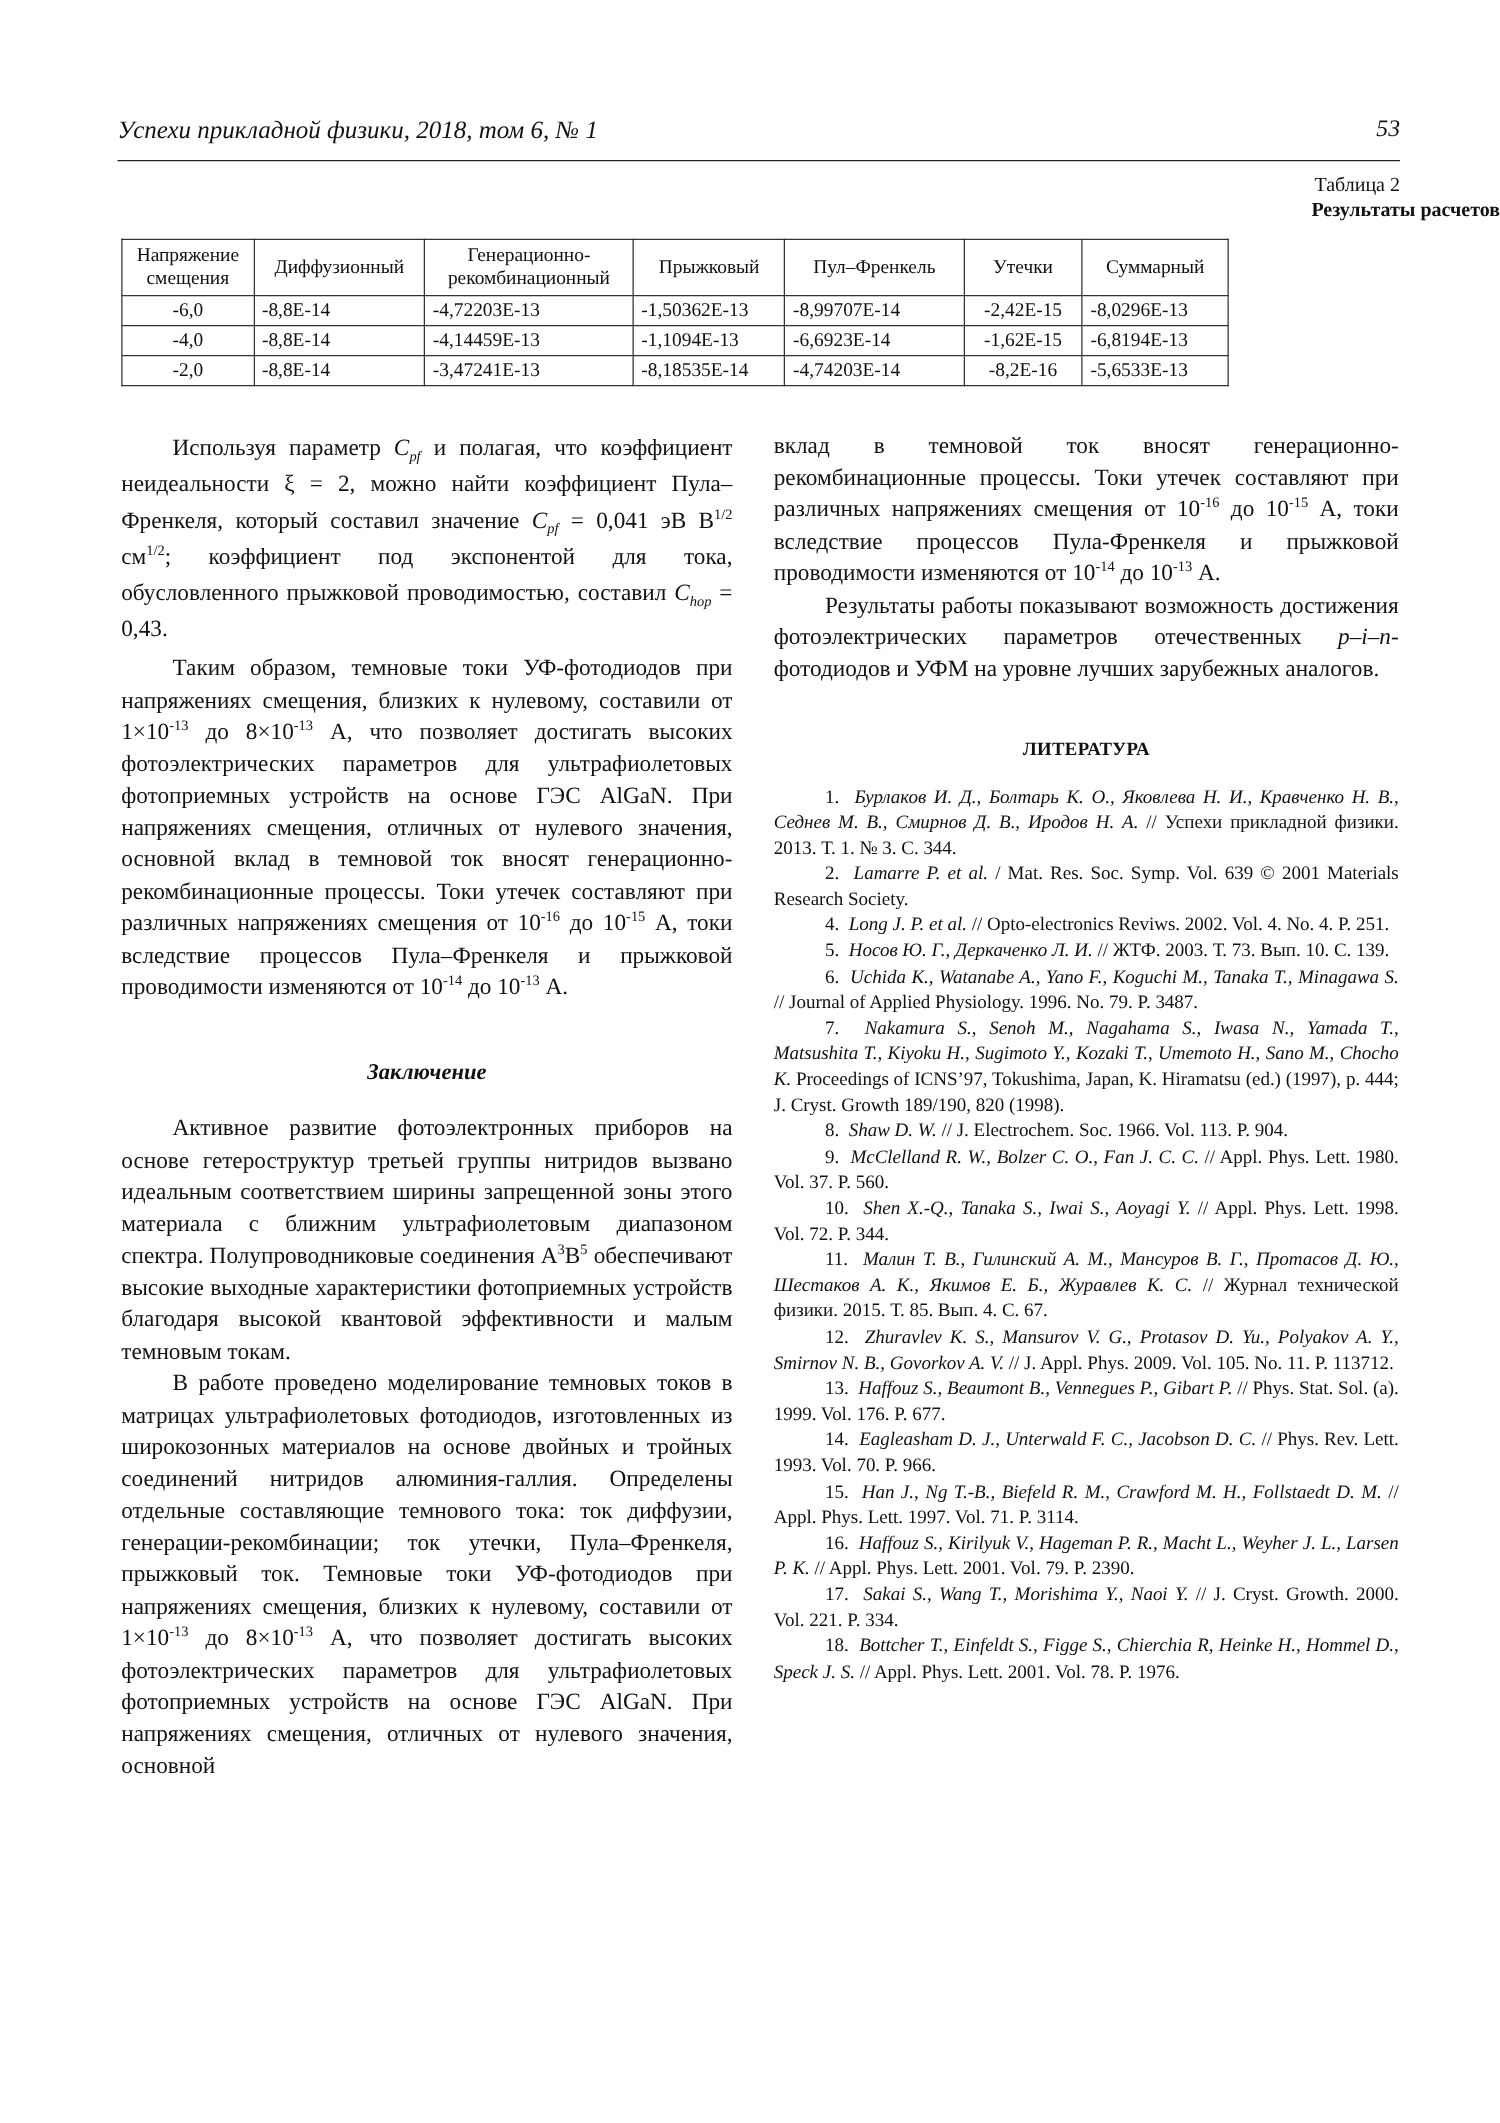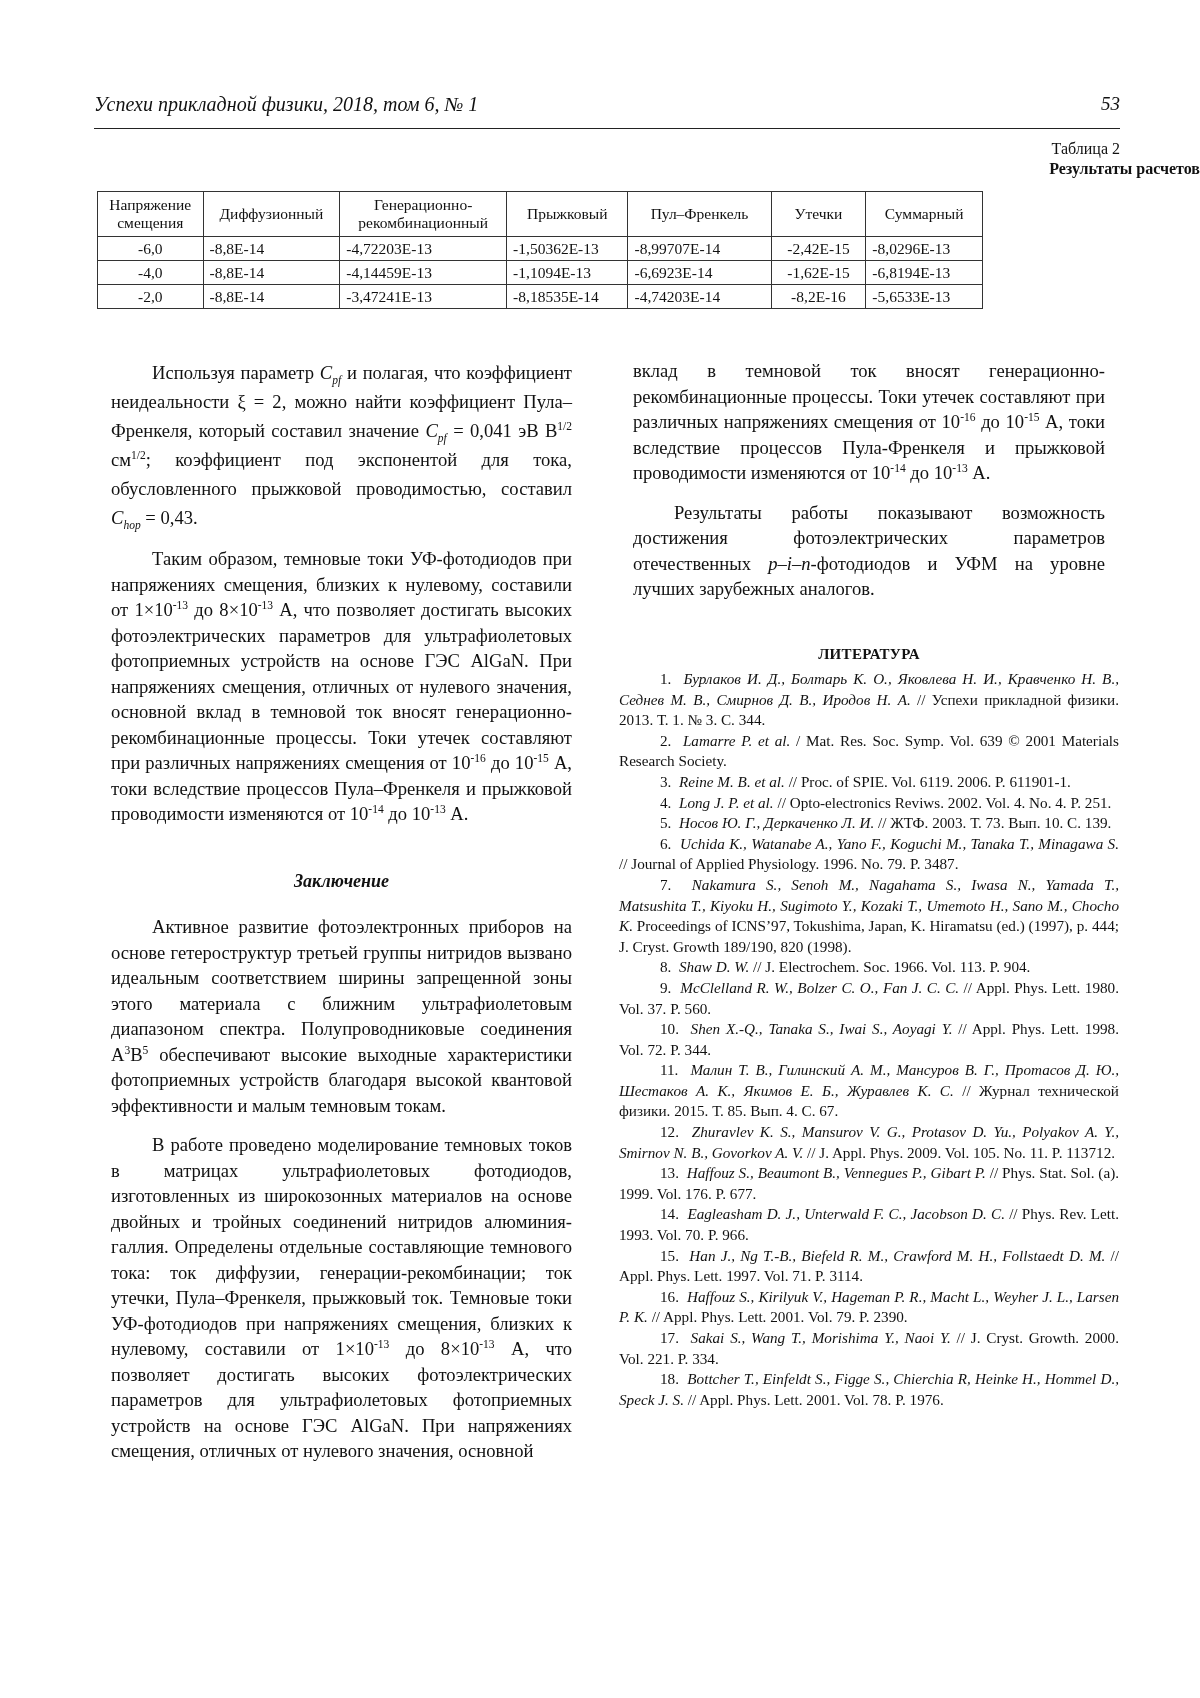--- a/index.html
+++ b/index.html
@@ -21,21 +21,21 @@
   }
   table.results th, table.results td { border: 1.3px solid #333; padding: 0 6px; }
   table.results th { font-weight: normal; height: 44px; line-height: 18px; text-align: center; }
   table.results td { height: 23px; line-height: 23px; }
   td.c { text-align: center; }
   td.l { text-align: left; }
 
   .col { position: absolute; font-size: 18.6px; line-height: 25.5px; text-align: justify; }
   .col.left { left: 97px; width: 489px; }
   .col.right { left: 619px; width: 500px; }
-  .col p { margin: 14px; text-indent: 41px; }
+  .col p { margin: 0; text-indent: 41px; }
   .math { font-style: italic; }
   sub, sup { font-size: 62%; line-height: 0; }
   .sec-title { text-align: center; font-weight: bold; font-size: 18px; margin: 0; font-style: italic; }
   .lit-title { text-align: center; font-size: 15px; letter-spacing: 0.3px; margin: 0; }
   .refs { font-size: 15.2px; line-height: 20.6px; }
   .refs p { margin: 0; text-indent: 41px; text-align: justify; }
   .refs .auth { font-style: italic; }
 </style>
 </head>
 <body>
@@ -116,25 +116,24 @@
   </p>
 </div>
 
 <div class="col right" style="top:344px;">
   <p style="text-indent:0;">
     <span>вклад в темновой ток вносят генерационно-рекомбинационные процессы. Токи утечек составляют при различных напряжениях смещения от 10</span><sup>-16</sup><span> до 10</span><sup>-15</sup><span> А, токи вследствие процессов Пула-Френкеля и прыжковой проводимости изменяются от 10</span><sup>-14</sup><span> до 10</span><sup>-13</sup><span> А.</span>
   </p>
   <p>
     <span>Результаты работы показывают возможность достижения фотоэлектрических параметров отечественных </span><span class="math">p–i–n</span><span>-фотодиодов и УФМ на уровне лучших зарубежных аналогов.</span>
   </p>
-  <h3 class="lit-title" style="margin-top:40px;margin-bottom:2px;">ЛИТЕРАТУРА</h3>
+  <h3 class="lit-title" style="margin-top:40px;margin-bottom:14px;">ЛИТЕРАТУРА</h3>
   <div class="refs" id="refs">
       <p><span>1.</span>&nbsp;&nbsp;<span class="auth">Бурлаков И. Д., Болтарь К. О., Яковлева Н. И., Кравченко Н. В., Седнев М. В., Смирнов Д. В., Иродов Н. А.</span><span> // Успехи прикладной физики. 2013. Т. 1. № 3. С. 344.</span></p>
       <p><span>2.</span>&nbsp;&nbsp;<span class="auth">Lamarre P.  et al.</span><span> / Mat. Res. Soc. Symp. Vol. 639 © 2001 Materials Research Society.</span></p>
-      <p><span>3.</span>&nbsp;&nbsp;<span class="auth">Reine M. B. et al.</span><span> // Proc. of SPIE. Vol. 6119. 2006. P. 611901-1.</span></p>
       <p><span>4.</span>&nbsp;&nbsp;<span class="auth">Long J. P. et al.</span><span> // Opto-electronics Reviws. 2002. Vol. 4. No. 4. P. 251.</span></p>
       <p><span>5.</span>&nbsp;&nbsp;<span class="auth">Носов Ю. Г., Деркаченко Л. И.</span><span> // ЖТФ. 2003. Т. 73. Вып. 10. С. 139.</span></p>
       <p><span>6.</span>&nbsp;&nbsp;<span class="auth">Uchida K., Watanabe A., Yano F., Koguchi M., Tanaka T., Minagawa S.</span><span> // Journal of Applied Physiology. 1996. No. 79. P. 3487.</span></p>
       <p><span>7.</span>&nbsp;&nbsp;<span class="auth">Nakamura S., Senoh M., Nagahama S., Iwasa N., Yamada T., Matsushita T., Kiyoku H., Sugimoto Y., Kozaki T., Umemoto H., Sano M., Chocho K.</span><span> Proceedings of ICNS’97, Tokushima, Japan, K. Hiramatsu (ed.) (1997), p. 444; J. Cryst. Growth 189/190, 820 (1998).</span></p>
       <p><span>8.</span>&nbsp;&nbsp;<span class="auth">Shaw D. W.</span><span> // J. Electrochem. Soc. 1966. Vol. 113. P. 904.</span></p>
       <p><span>9.</span>&nbsp;&nbsp;<span class="auth">McClelland R. W., Bolzer C. O., Fan J. C. C.</span><span> // Appl. Phys. Lett. 1980. Vol. 37. P. 560.</span></p>
       <p><span>10.</span>&nbsp;&nbsp;<span class="auth">Shen X.-Q., Tanaka S., Iwai S., Aoyagi Y.</span><span> // Appl. Phys. Lett. 1998. Vol. 72. P. 344.</span></p>
       <p><span>11.</span>&nbsp;&nbsp;<span class="auth">Малин Т. В., Гилинский А. М., Мансуров В. Г., Протасов Д. Ю., Шестаков А. К., Якимов Е. Б., Журавлев К. С.</span><span> // Журнал технической физики. 2015. Т. 85. Вып. 4. С. 67.</span></p>
       <p><span>12.</span>&nbsp;&nbsp;<span class="auth">Zhuravlev K. S., Mansurov V. G., Protasov D. Yu., Polyakov A. Y., Smirnov N. B., Govorkov A. V.</span><span> // J. Appl. Phys. 2009. Vol. 105. No. 11. P. 113712.</span></p>
       <p><span>13.</span>&nbsp;&nbsp;<span class="auth">Haffouz S., Beaumont B., Vennegues P., Gibart P.</span><span> // Phys. Stat. Sol. (a). 1999. Vol. 176. P. 677.</span></p>

